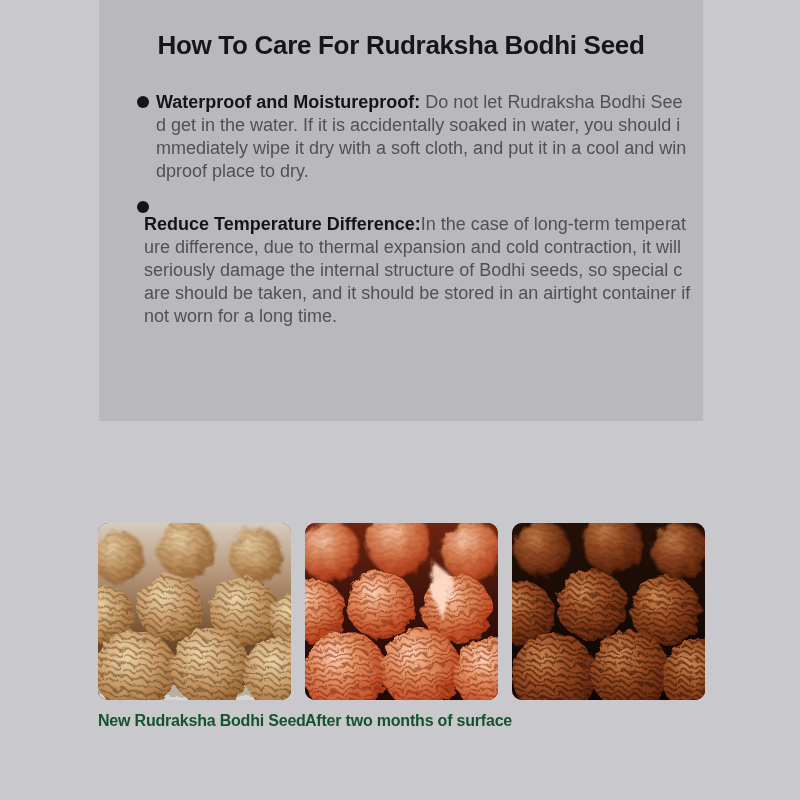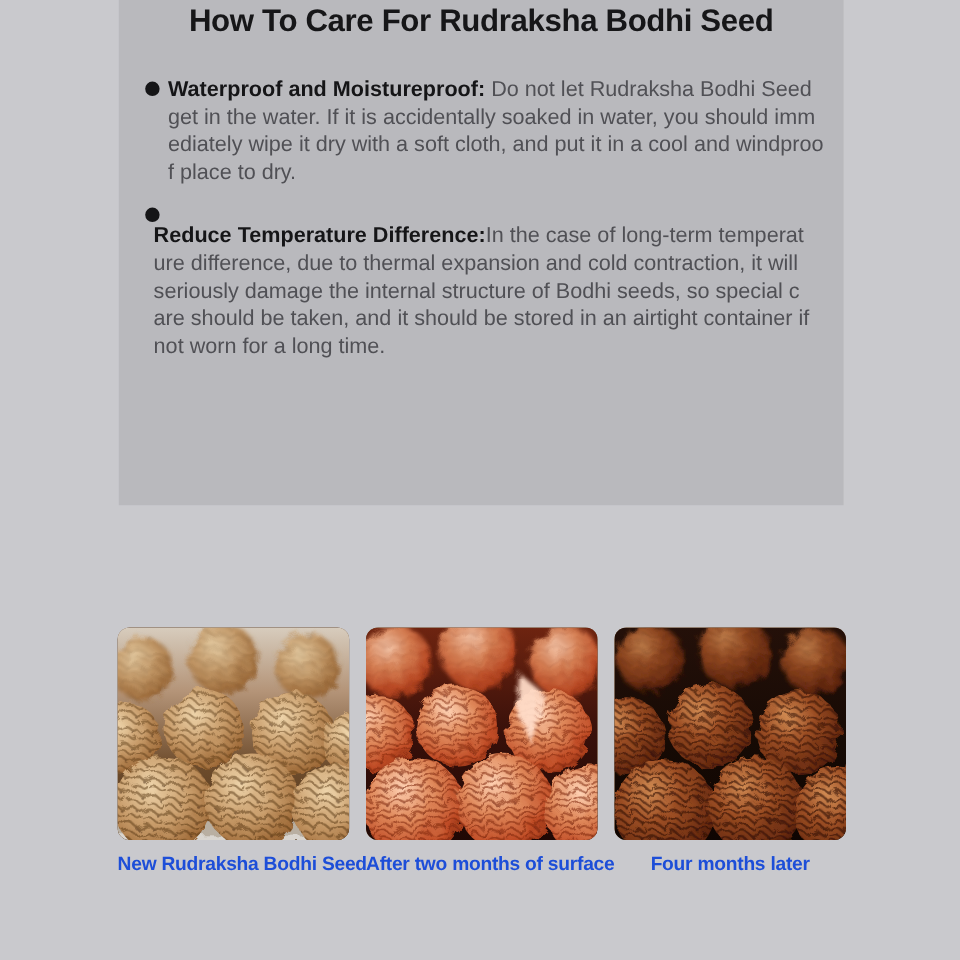--- a/index.html
+++ b/index.html
@@ -12,30 +12,31 @@
   }
   
   .panel{
     position:absolute;
     left:99px;top:0;
     width:604px;height:421px;
     background:#b9b9bd;
   }
   .title{
     margin:0;
+    padding-top:28px;
     font-size:26px;
     line-height:34px;
     font-weight:bold;
     letter-spacing:-0.3px;
     color:#161618;
     text-align:center;
   }
   .tips{
     list-style:none;
-    margin:29px 0 0 0;
+    margin:29px 0 0 16px;
     padding:0 16px 0 22px;
   }
   .tip{
     display:flex;
     align-items:flex-start;
   }
   .tip-1{margin-bottom:13px;}
   .tip-2{margin-bottom:2px;flex-direction:column;}
   .dot{
     flex:0 0 auto;
@@ -72,21 +73,21 @@
     border-radius:10px;
     overflow:hidden;
     background:#6e4c2c;
   }
   .photo svg{display:block;width:100%;height:100%;}
   .caption{
     margin-top:12px;
     font-size:16px;
     font-weight:bold;
     letter-spacing:-0.2px;
-    color:#1d4ed8;
+    color:#14532d;
     text-align:center;
     white-space:nowrap;
   }
 </style>
 </head>
 <body>
 
 <div class="page">
 
   <section class="panel">
@@ -270,17 +271,16 @@
               <circle cx="154" cy="88" r="35" fill="url(#tx3)" opacity="0.55"></circle>
             <circle cx="42" cy="152" r="42" fill="url(#sg3)"></circle>
               <circle cx="42" cy="152" r="42" fill="url(#tx3)" opacity="0.6"></circle>
             <circle cx="118" cy="148" r="40" fill="url(#sg3)"></circle>
               <circle cx="118" cy="148" r="40" fill="url(#tx3)" opacity="0.6"></circle>
             <circle cx="188" cy="154" r="38" fill="url(#sg3)"></circle>
               <circle cx="188" cy="154" r="38" fill="url(#tx3)" opacity="0.6"></circle>
           </g>
         </svg>
       </div>
-      <figcaption class="caption">Four months later</figcaption>
     </figure>
 
   </div>
 </div>
 
 </body></html>

